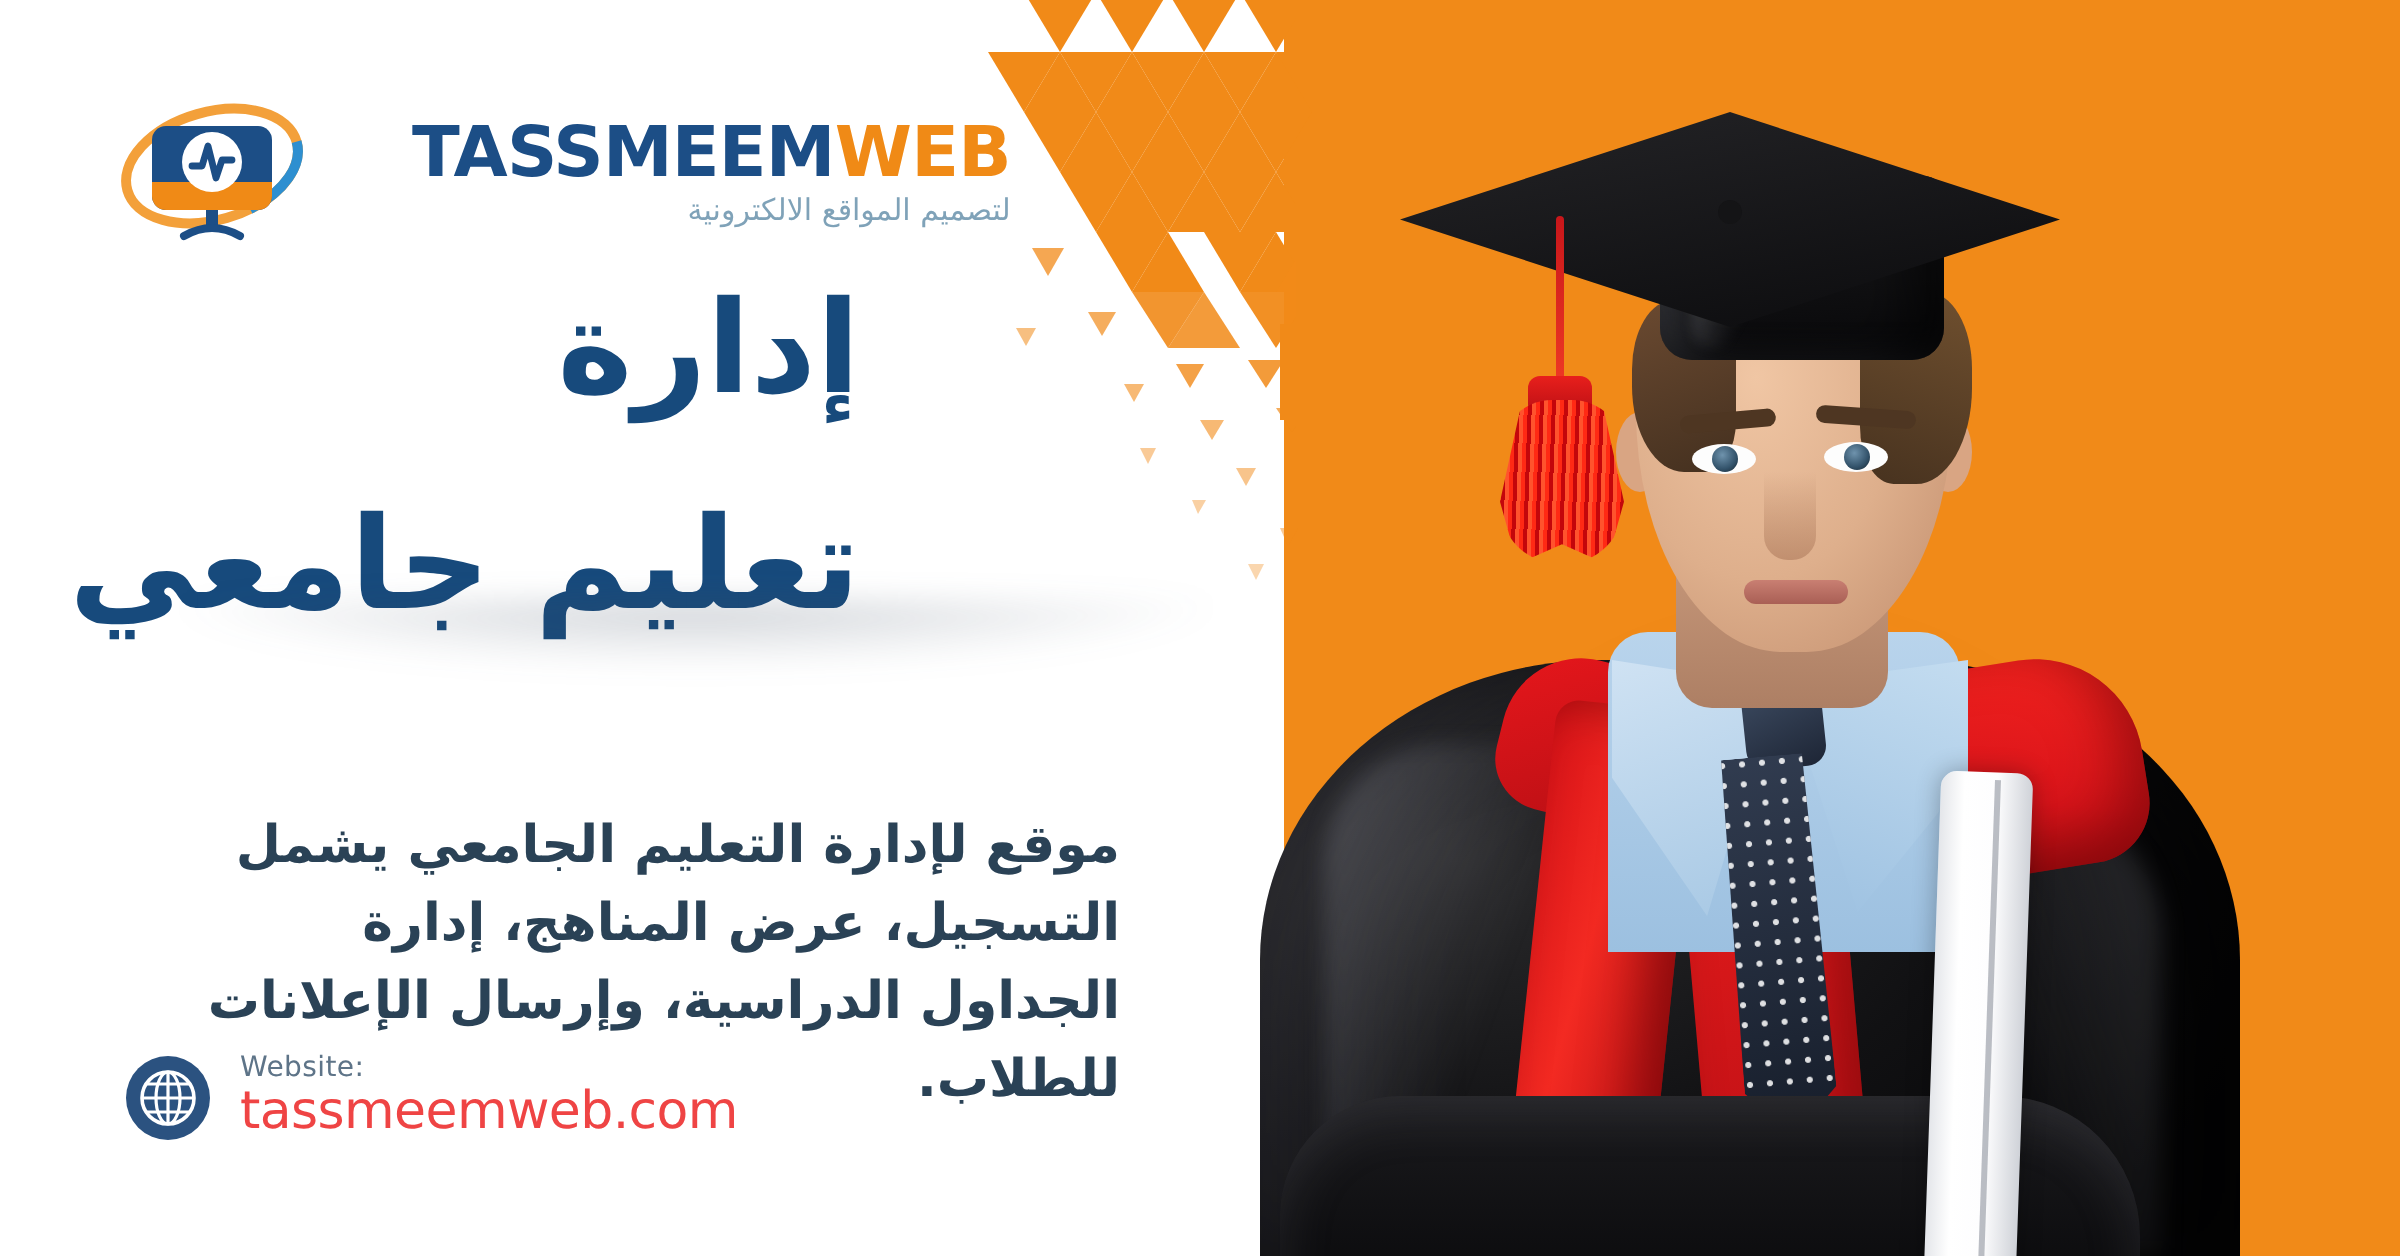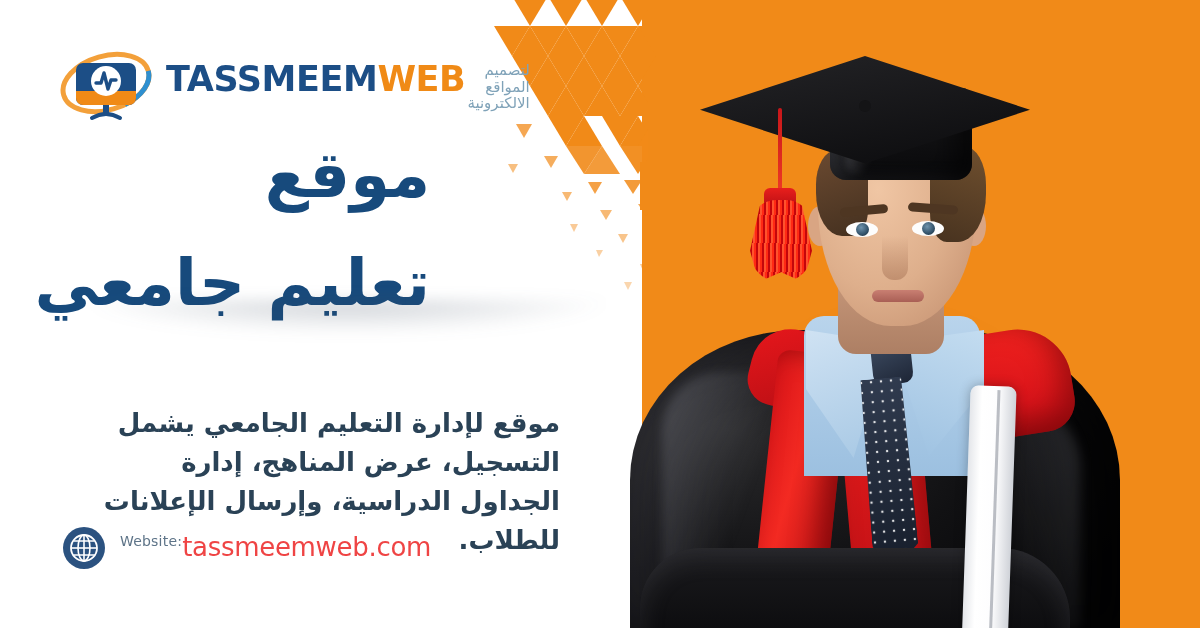--- a/index.html
+++ b/index.html
@@ -308,21 +308,21 @@
 
   
   .logo{
     position:absolute;
     left:58px; top:44px;
     width:320px; height:86px;
     display:flex; align-items:center; gap:12px;
     direction:ltr;
   }
   .logo-mark{ position:relative; width:96px; height:80px; flex:0 0 96px; }
-  .logo-text{ display:flex; flex-direction:row; gap:2px; }
+  .logo-text{ display:flex; flex-direction:column; gap:2px;margin-left:40px; }
   .logo-word{
     font-size:35px; font-weight:700; letter-spacing:-.4px; line-height:1;
     white-space:nowrap;
   }
   .logo-word .t1{ color:#1C4E86; }
   .logo-word .t2{ color:#F08A16; }
   .logo-tag{
     font-size:15px; color:#7FA2B8; direction:rtl; text-align:right;
     letter-spacing:.2px; line-height:1.1;
   }
@@ -368,21 +368,21 @@
   }
 
   
   .website{
     position:absolute;
     left:62px; top:526px;
     display:flex; align-items:center; gap:14px;
     direction:ltr;
   }
   .globe-icon{ width:44px; height:44px; flex:0 0 44px; }
-  .website-text{ display:flex; flex-direction:row; line-height:1.15; }
+  .website-text{ display:flex; flex-direction:column; line-height:1.15; }
   .website-label{
     font-size:14px; color:#5E7488; letter-spacing:.2px;
   }
   .website-url{
     font-size:26px; color:#ef4444; font-weight:400; letter-spacing:-.3px;
   }
 </style>
 </head>
 <body>
 
@@ -508,21 +508,21 @@
       <rect x="45" y="58" width="6" height="9" fill="#1C4E86"></rect>
       <path d="M34 71 q14-8 28 0" fill="none" stroke="#1C4E86" stroke-width="4" stroke-linecap="round"></path>
     </svg>
     <div class="logo-text">
       <div class="logo-word"><span class="t1">TASSMEEM</span><span class="t2">WEB</span></div>
       <div class="logo-tag">لتصميم المواقع الالكترونية</div>
     </div>
   </div>
 
   <h1 class="headline">
-    <span class="l1">موقع</span>
+    <span class="l1">إدارة</span>
     <span class="l2">تعليم جامعي</span>
   </h1>
 
   <div class="divider-shadow"></div>
 
   <p class="paragraph">موقع لإدارة التعليم الجامعي يشمل التسجيل، عرض المناهج، إدارة الجداول الدراسية، وإرسال الإعلانات للطلاب.</p>
 
   <div class="website">
     <svg class="globe-icon" viewBox="0 0 44 44">
       <circle cx="22" cy="22" r="21" fill="#2B5280"></circle>

